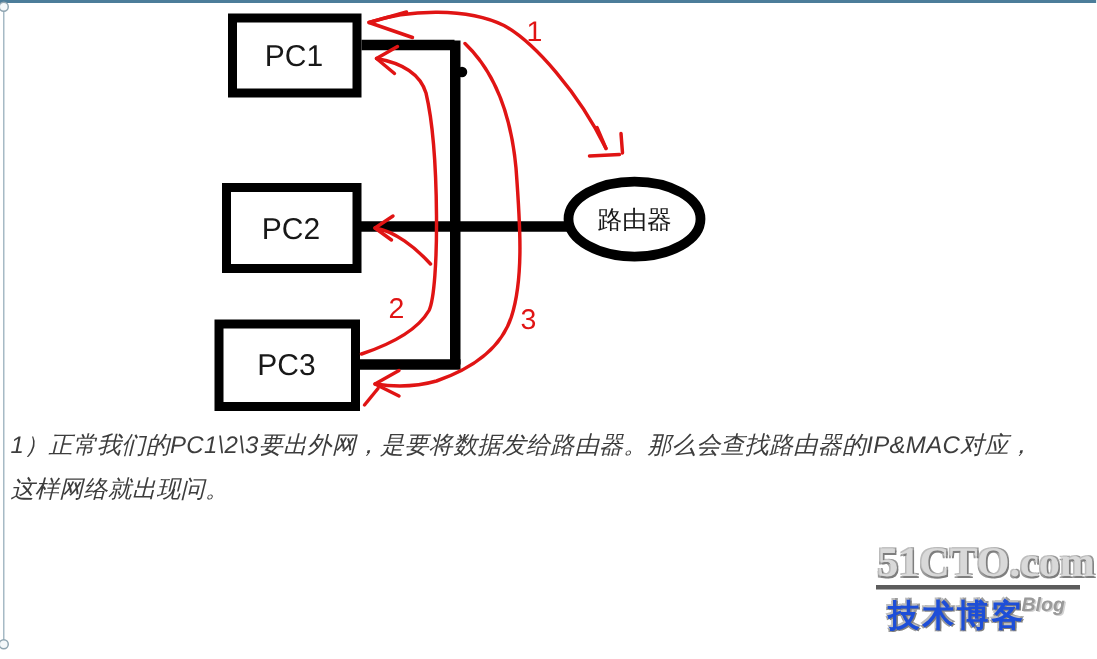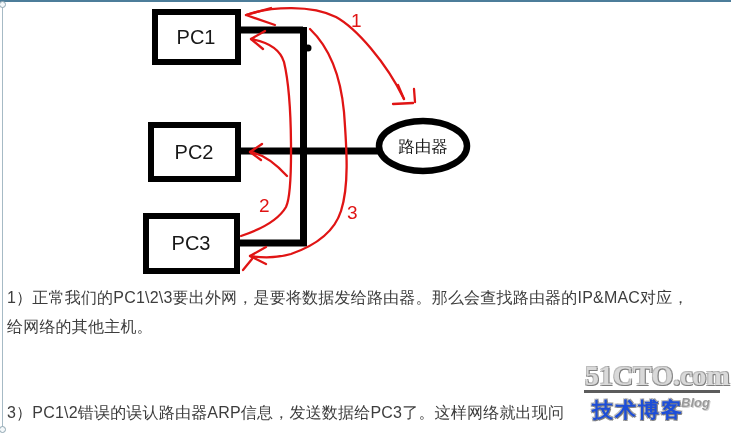--- a/index.html
+++ b/index.html
@@ -8,21 +8,21 @@
     overflow:hidden;font-family:"Liberation Sans","DejaVu Sans",sans-serif;
   }
   .top-border{position:absolute;left:0;top:0;width:731px;height:2px;background:#4c7d9a;}
   .left-border{position:absolute;left:2px;top:4px;width:1px;height:423px;background:#a6bac5;}
   .handle{position:absolute;width:5px;height:5px;border:1px solid #8fa5b1;border-radius:50%;background:#f4f8fa;}
   .handle.tl{left:-1px;top:1px;}
   .handle.bl{left:-1px;top:426px;}
   #diagram-svg{position:absolute;left:0;top:0;}
   .para-line{
     position:absolute;left:7px;width:722px;font-size:16px;line-height:19px;
-    color:#3d3d3d;letter-spacing:0.2px;white-space:nowrap;
+    color:#3d3d3d;letter-spacing:0.2px;white-space:nowrap;font-style:italic;
   }
   .wm{position:absolute;color:#d6d6d6;font-weight:bold;}
   .wm-site{
     left:585px;top:360px;font-size:28px;letter-spacing:0px;
     color:#d9d9d9;text-shadow:1px 1px 0 #7e7e7e,-1px -1px 0 #bdbdbd,1px -1px 0 #9a9a9a,-1px 1px 0 #9a9a9a;
     font-family:"Liberation Serif","DejaVu Serif",serif;
   }
   .wm-underline{position:absolute;left:584px;top:390px;width:136px;height:3px;background:#5c5c5c;}
   .wm-tagline{
     left:592px;top:396px;font-size:21px;letter-spacing:2px;
@@ -78,21 +78,20 @@
       <path d="M266,247 L250,256 L266,264"></path>
       <path d="M252,259 L243,270"></path>
     </g>
 
     <text x="351" y="27" font-size="19" fill="#e01414">1</text>
     <text x="259" y="212" font-size="19" fill="#e01414">2</text>
     <text x="347" y="219" font-size="19" fill="#e01414">3</text>
   </svg>
 
   <div class="para-line" style="top:288px">1）正常我们的PC1\2\3要出外网，是要将数据发给路由器。那么会查找路由器的IP&amp;MAC对应，</div>
-  <div class="para-line" style="top:317px">给网络的其他主机。</div>
-  <div class="para-line" style="top:403px">3）PC1\2错误的误认路由器ARP信息，发送数据给PC3了。这样网络就出现问</div>
+  <div class="para-line" style="top:317px">这样网络就出现问。</div>
 
   <div class="wm wm-site">51CTO.com</div>
   <div class="wm-underline"></div>
   <div class="wm wm-tagline">技术博客</div>
   <div class="wm wm-blog">Blog</div>
 
 </div>
 
 </body></html>

